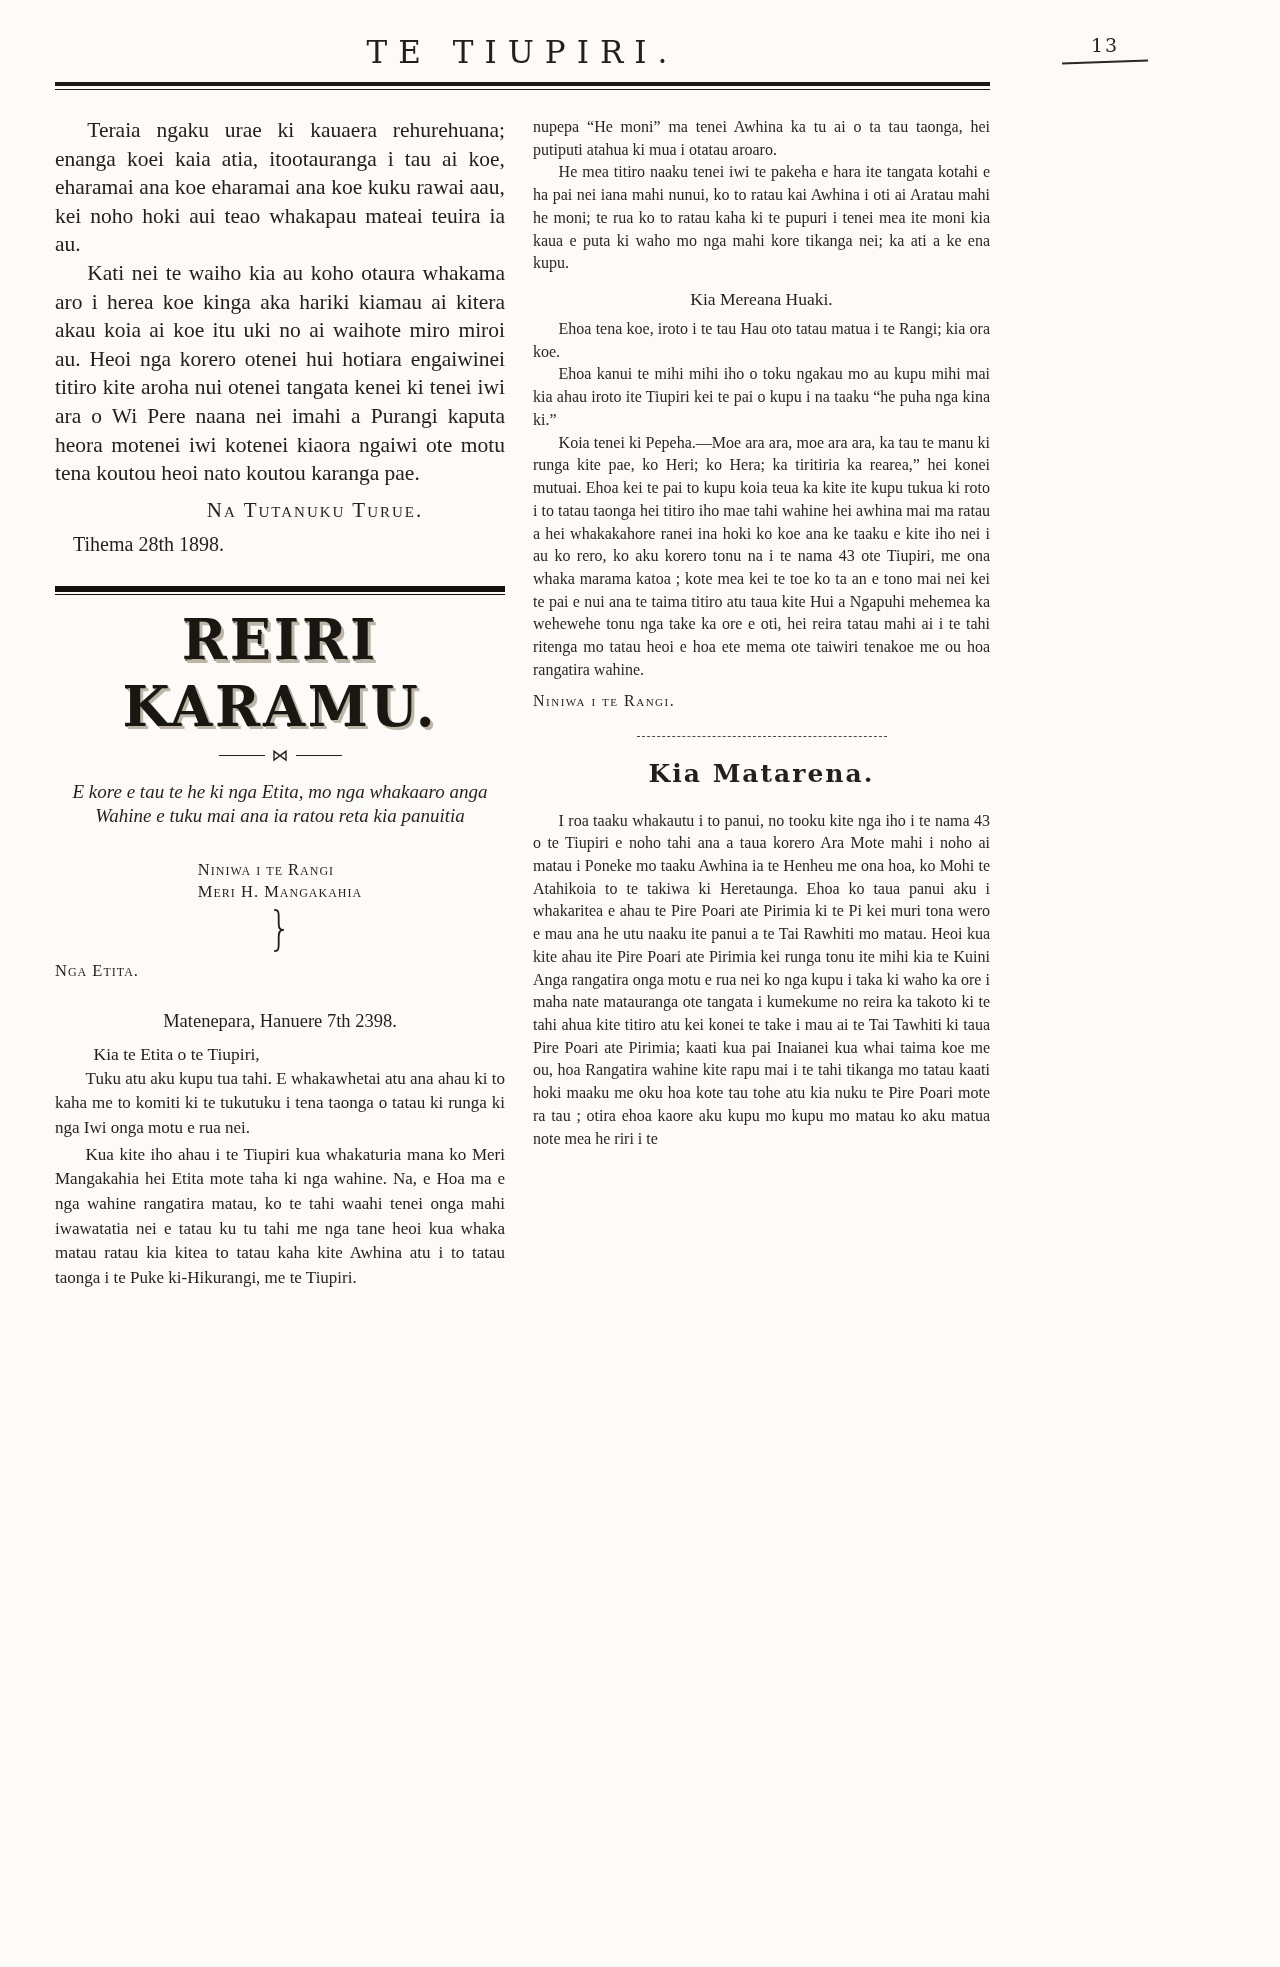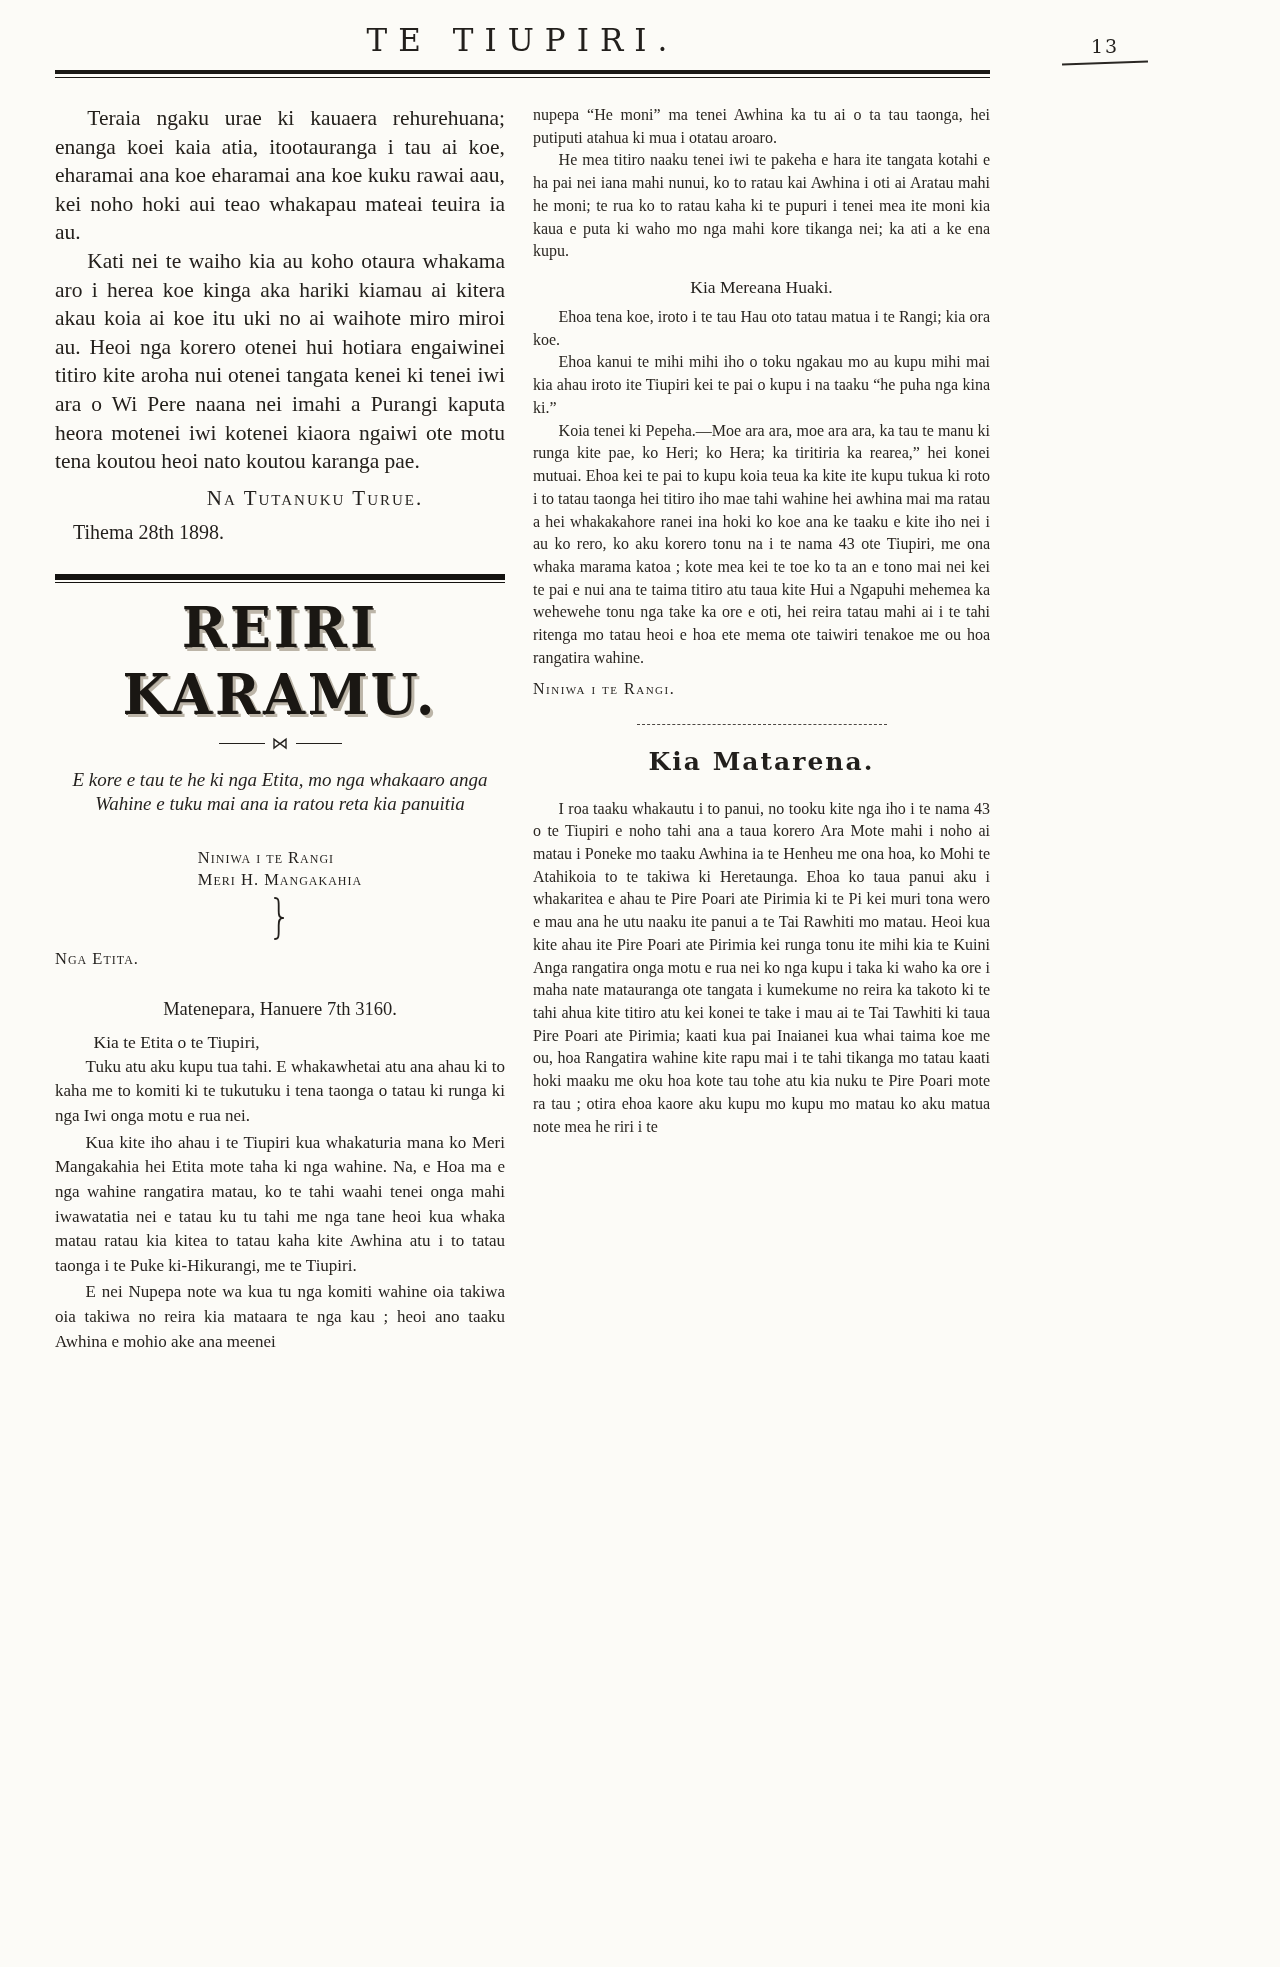--- a/index.html
+++ b/index.html
@@ -14,22 +14,22 @@
     margin:0 auto;
     background:#fcfbf7;
     color:#221f1c;
     box-sizing:border-box;
     overflow:hidden;
   }
 
   
   .masthead {
     display:flex;
-    align-items:center;
-    padding:22px 60px 0 55px;
+    align-items:flex-start;
+    padding:34px 60px 0 55px;
   }
   .masthead-main { width:935px; }
   .paper-title {
     margin:0 0 12px 0;
     text-align:center;
     font-family:"DejaVu Serif", serif;
     font-size:31px;
     font-weight:normal;
     letter-spacing:11px;
   }
@@ -258,26 +258,25 @@
 
       <div class="editors">
         <div class="editor-names">
           <div class="editor-name">Niniwa i te Rangi</div>
           <div class="editor-name">Meri H. Mangakahia</div>
         </div>
         <div class="brace">}</div>
         <div class="editors-label">Nga Etita.</div>
       </div>
 
-      <p class="dateline-center">Matenepara, Hanuere 7th 3160.</p>
+      <p class="dateline-center">Matenepara, Hanuere 7th 2398.</p>
       <p class="salutation-left">Kia te Etita o te Tiupiri,</p>
 
       <p class="sm indent">Tuku atu aku kupu tua tahi. E whakawhetai atu ana ahau ki to kaha me to komiti ki te tukutuku i tena taonga o tatau ki runga ki nga Iwi onga motu e rua nei.</p>
       <p class="sm indent">Kua kite iho ahau i te Tiupiri kua whakaturia mana ko Meri Mangakahia hei Etita mote taha ki nga wahine. Na, e Hoa ma e nga wahine rangatira matau, ko te tahi waahi tenei onga mahi iwawatatia nei e tatau ku tu tahi me nga tane heoi kua whaka matau ratau kia kitea to tatau kaha kite Awhina atu i to tatau taonga i te Puke ki-Hikurangi, me te Tiupiri.</p>
-      <p class="sm indent">E nei Nupepa note wa kua tu nga komiti wahine oia takiwa oia takiwa no reira kia mataara te nga kau ; heoi ano taaku Awhina e mohio ake ana meenei</p>
 
     </section>
 
     <section class="col col-right">
 
       <p class="rt noindent">nupepa “He moni” ma tenei Awhina ka tu ai o ta tau taonga, hei putiputi atahua ki mua i otatau aroaro.</p>
       <p class="rt indent">He mea titiro naaku tenei iwi te pakeha e hara ite tangata kotahi e ha pai nei iana mahi nunui, ko to ratau kai Awhina i oti ai Aratau mahi he moni; te rua ko to ratau kaha ki te pupuri i tenei mea ite moni kia kaua e puta ki waho mo nga mahi kore tikanga nei; ka ati a ke ena kupu.</p>
 
       <h3 class="letter-heading">Kia Mereana Huaki.</h3>
 

